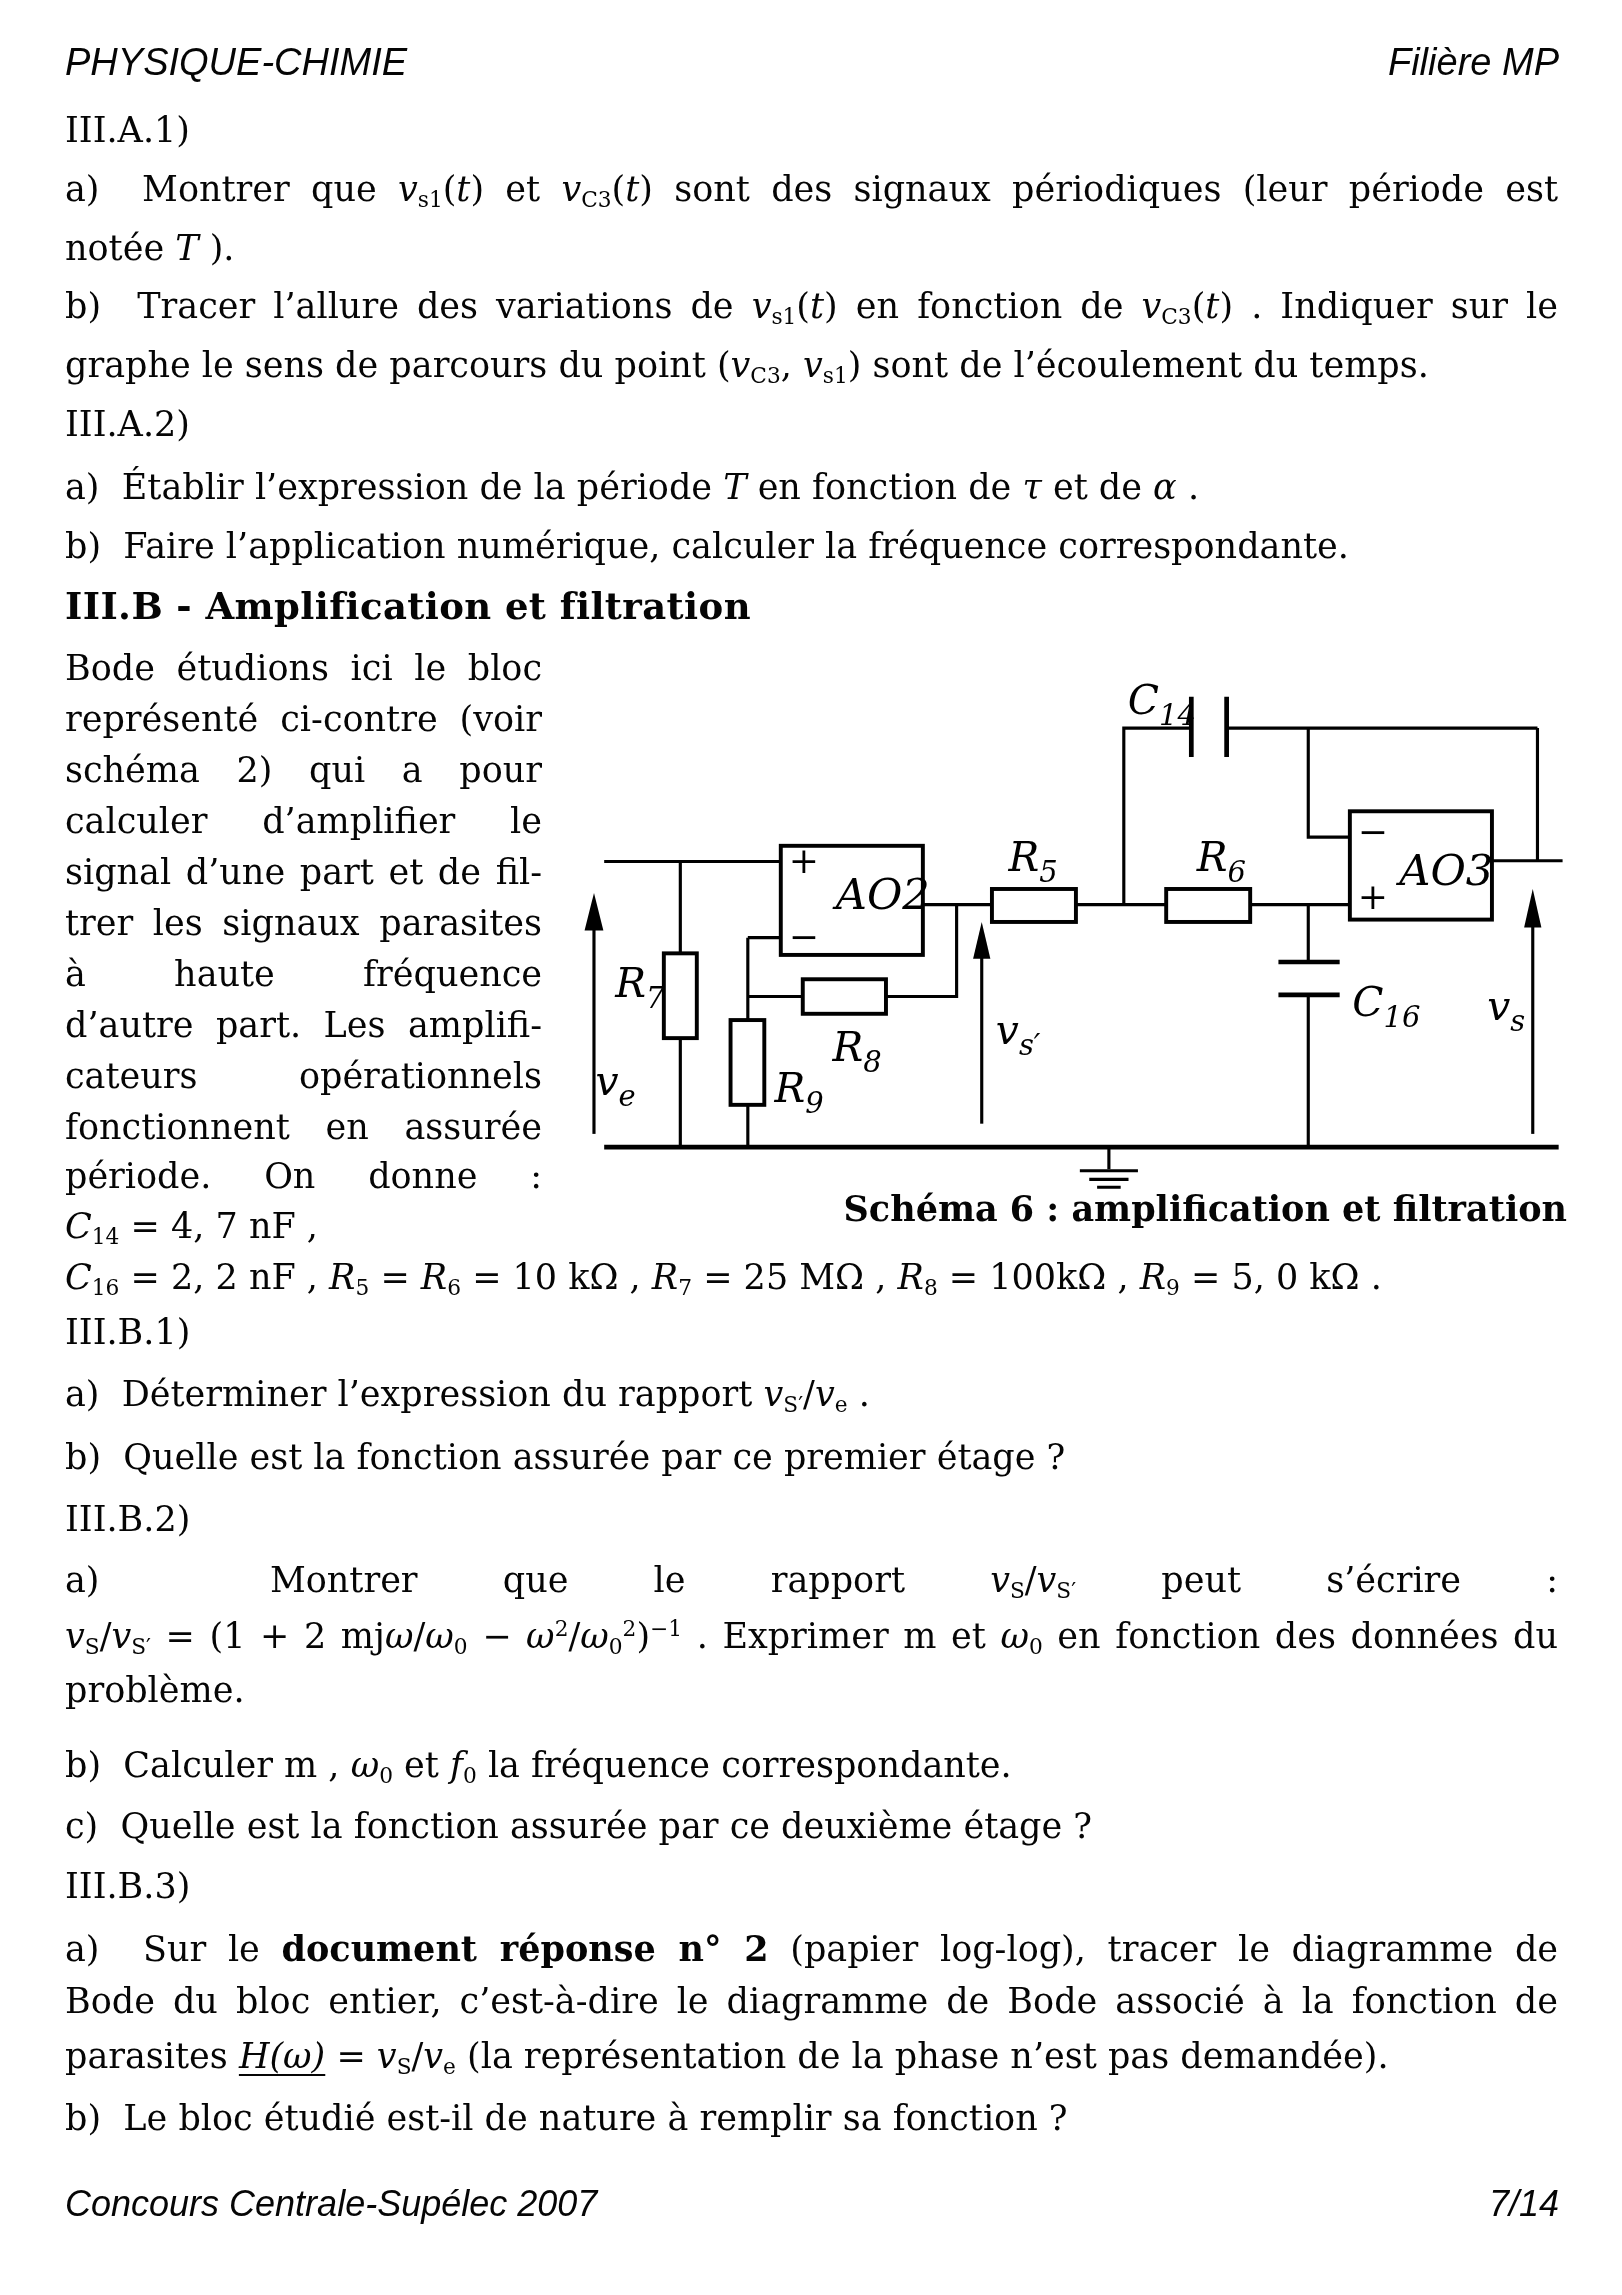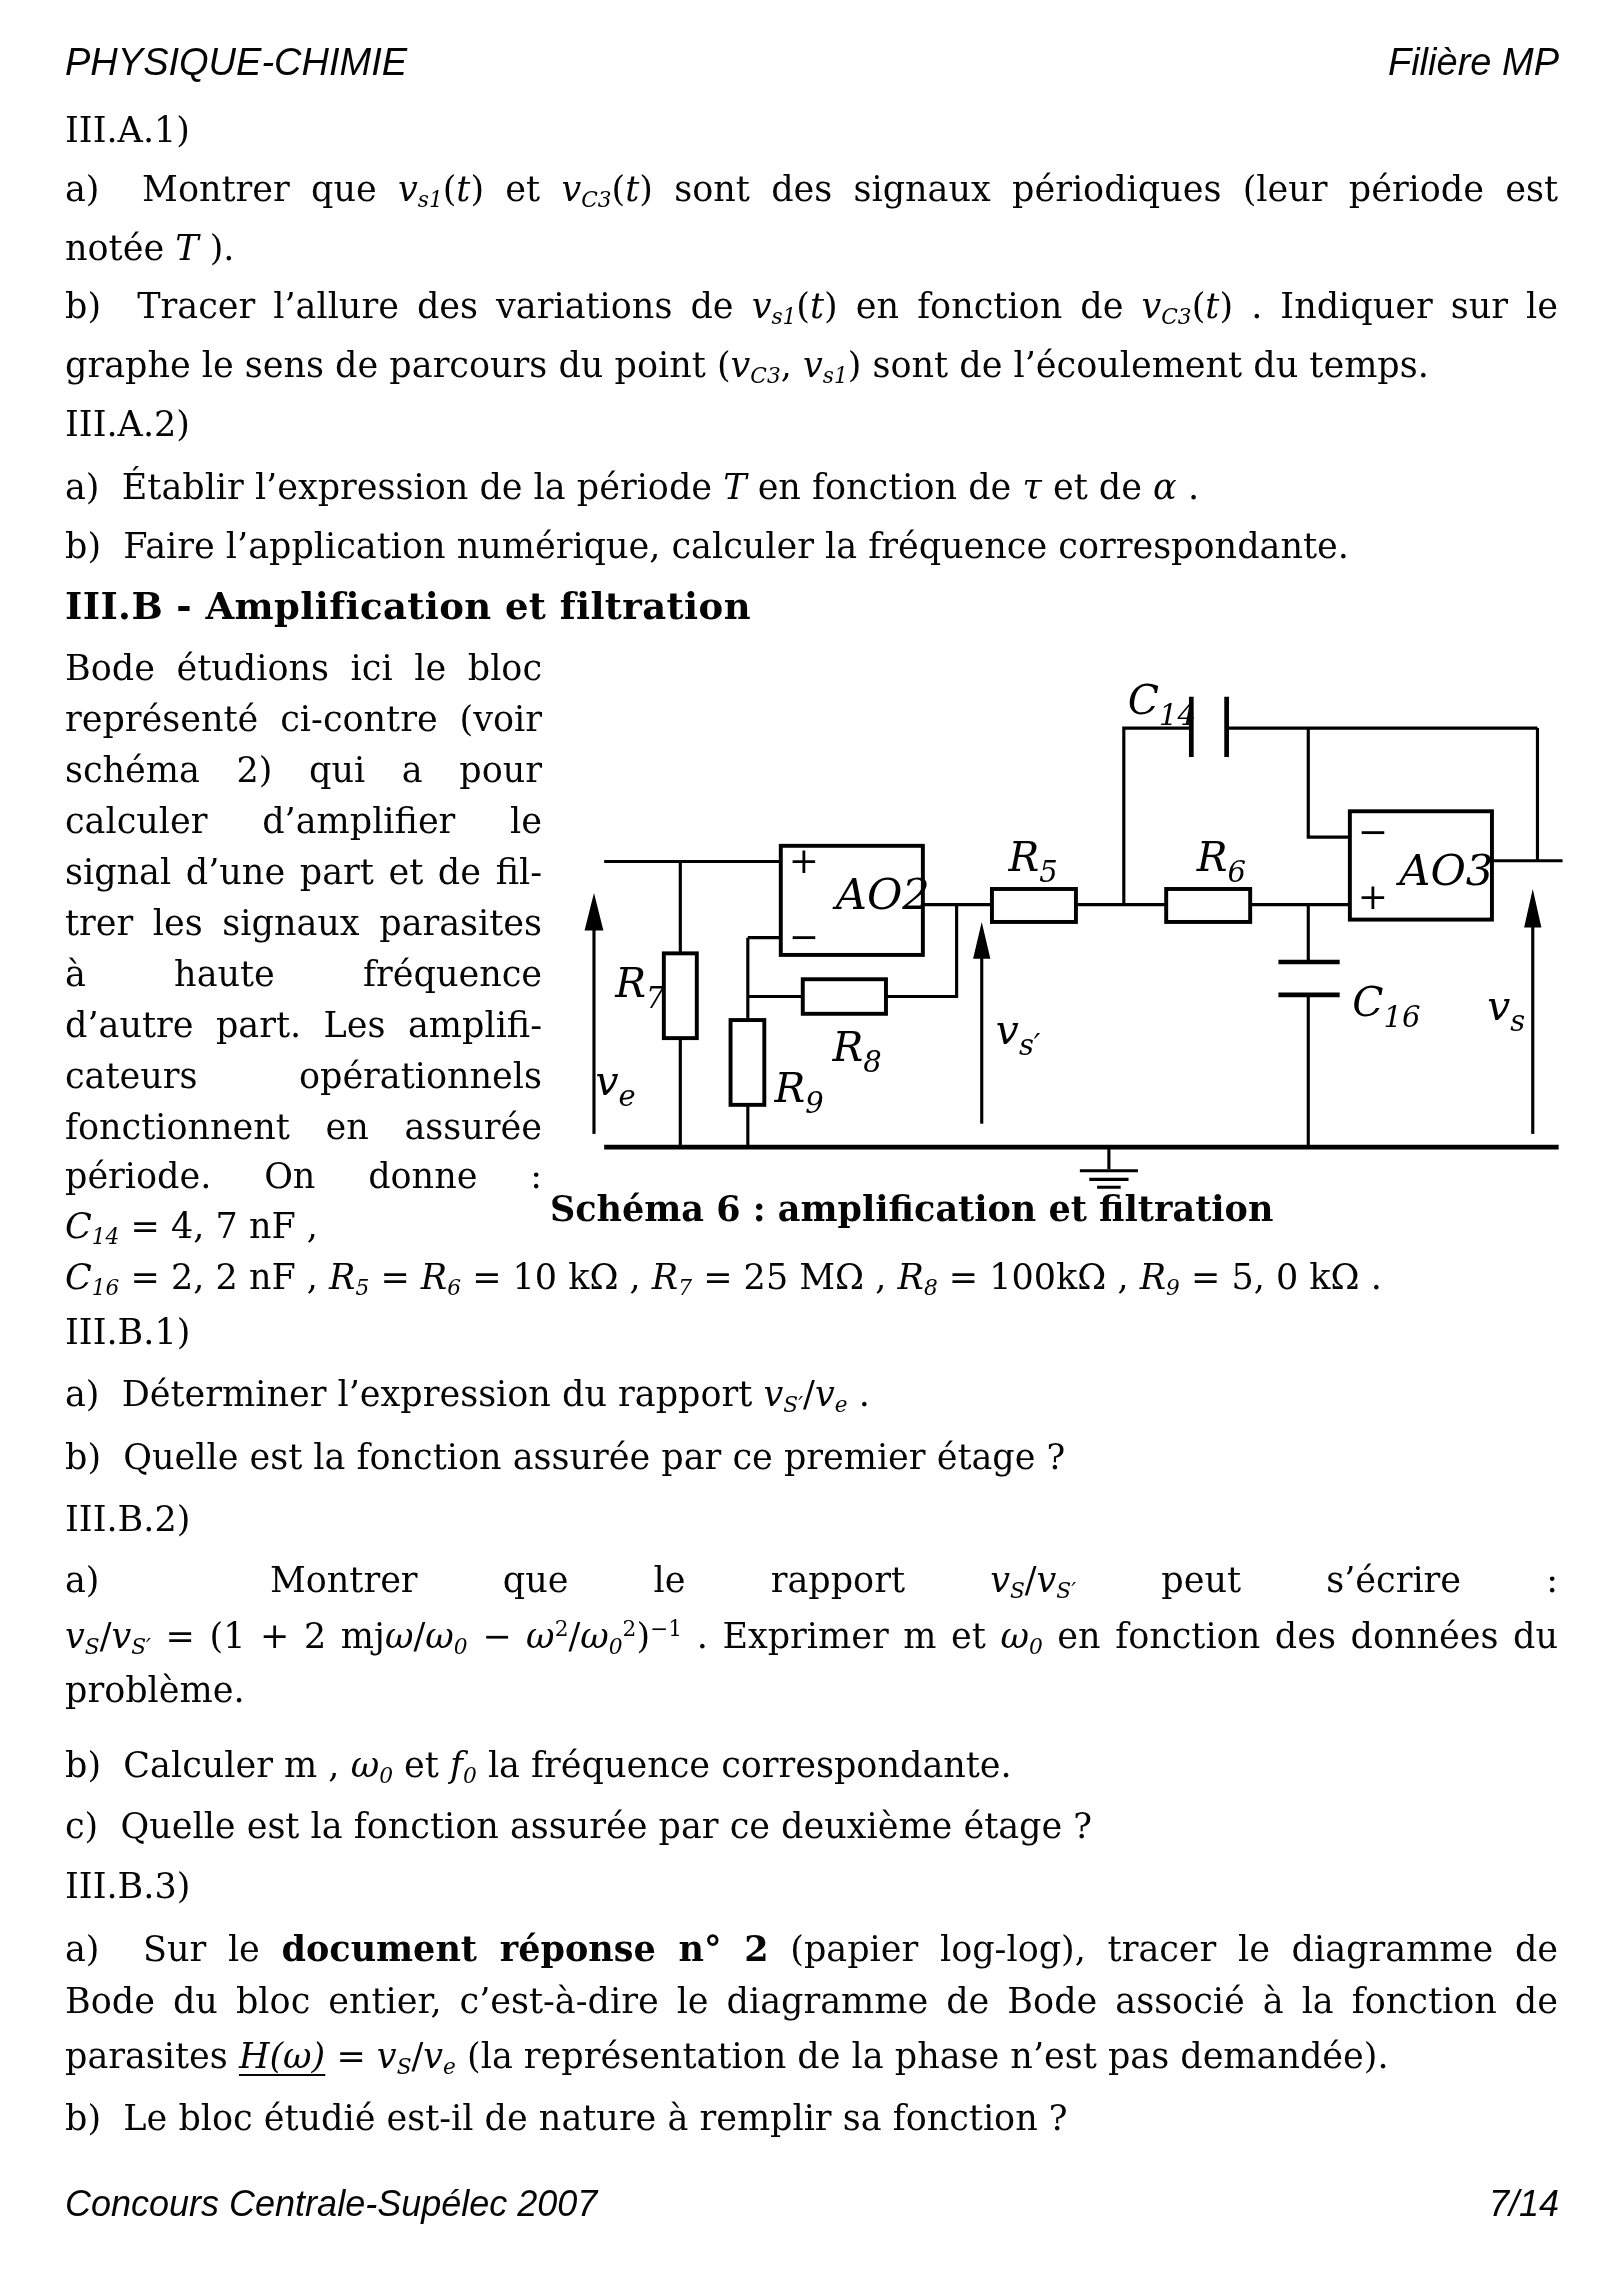--- a/index.html
+++ b/index.html
@@ -5,32 +5,32 @@
   html,body{margin:0;padding:0}
   body{position:relative;width:1623px;height:2295px;background:#ffffff;
        font-family:"DejaVu Serif",serif;color:#050505;overflow:hidden}
   .line{position:absolute;left:65px;width:1493px;font-size:35px;line-height:46px;height:57px}
   .nw{white-space:nowrap}
   .just{text-align:justify;overflow:hidden;height:47px}
   .just::after{content:"";display:inline-block;width:100%;height:0}
   .col{width:477px}
   .title{font-size:35px}
   .bheading{font-weight:bold;font-size:37px;letter-spacing:0.4px}
-  .caption{position:absolute;left:550px;width:1017px;text-align:left;
+  .caption{position:absolute;left:550px;width:1017px;text-align:right;
            font-weight:bold;font-size:35px}
   .hdr{position:absolute;font-family:"Liberation Sans",sans-serif;
        font-style:italic;font-size:38px;white-space:nowrap}
   .ftr{position:absolute;font-family:"Liberation Sans",sans-serif;
        font-style:italic;font-size:36px;white-space:nowrap}
   .right{right:64px;text-align:right}
   .it{font-style:italic}
   .ul{text-decoration:underline;text-decoration-thickness:2.4px;text-underline-offset:5.5px}
   b{font-weight:bold}
   sub,sup{line-height:0;font-size:0.62em}
-  sub{font-style:italic;vertical-align:baseline;position:relative;top:0.28em}
+  sub{vertical-align:baseline;position:relative;top:0.28em}
   sup{vertical-align:baseline;position:relative;top:-0.55em;font-style:normal}
   .circuit{position:absolute;left:550px;top:659px;width:1044px;height:573px}
   .circuit svg{width:100%;height:100%}
   .cw{stroke:#000;stroke-width:4;fill:none}
   .cw2{stroke:#000;stroke-width:6;fill:none}
   .cbox{stroke:#000;stroke-width:5;fill:none}
   .chead{fill:#000;stroke:none}
   .clab{font-family:"DejaVu Serif",serif;font-style:italic;font-size:52px;fill:#000}
   .csub{font-size:37px}
   .cao{font-family:"DejaVu Serif",serif;font-style:italic;font-size:55px;fill:#000}

